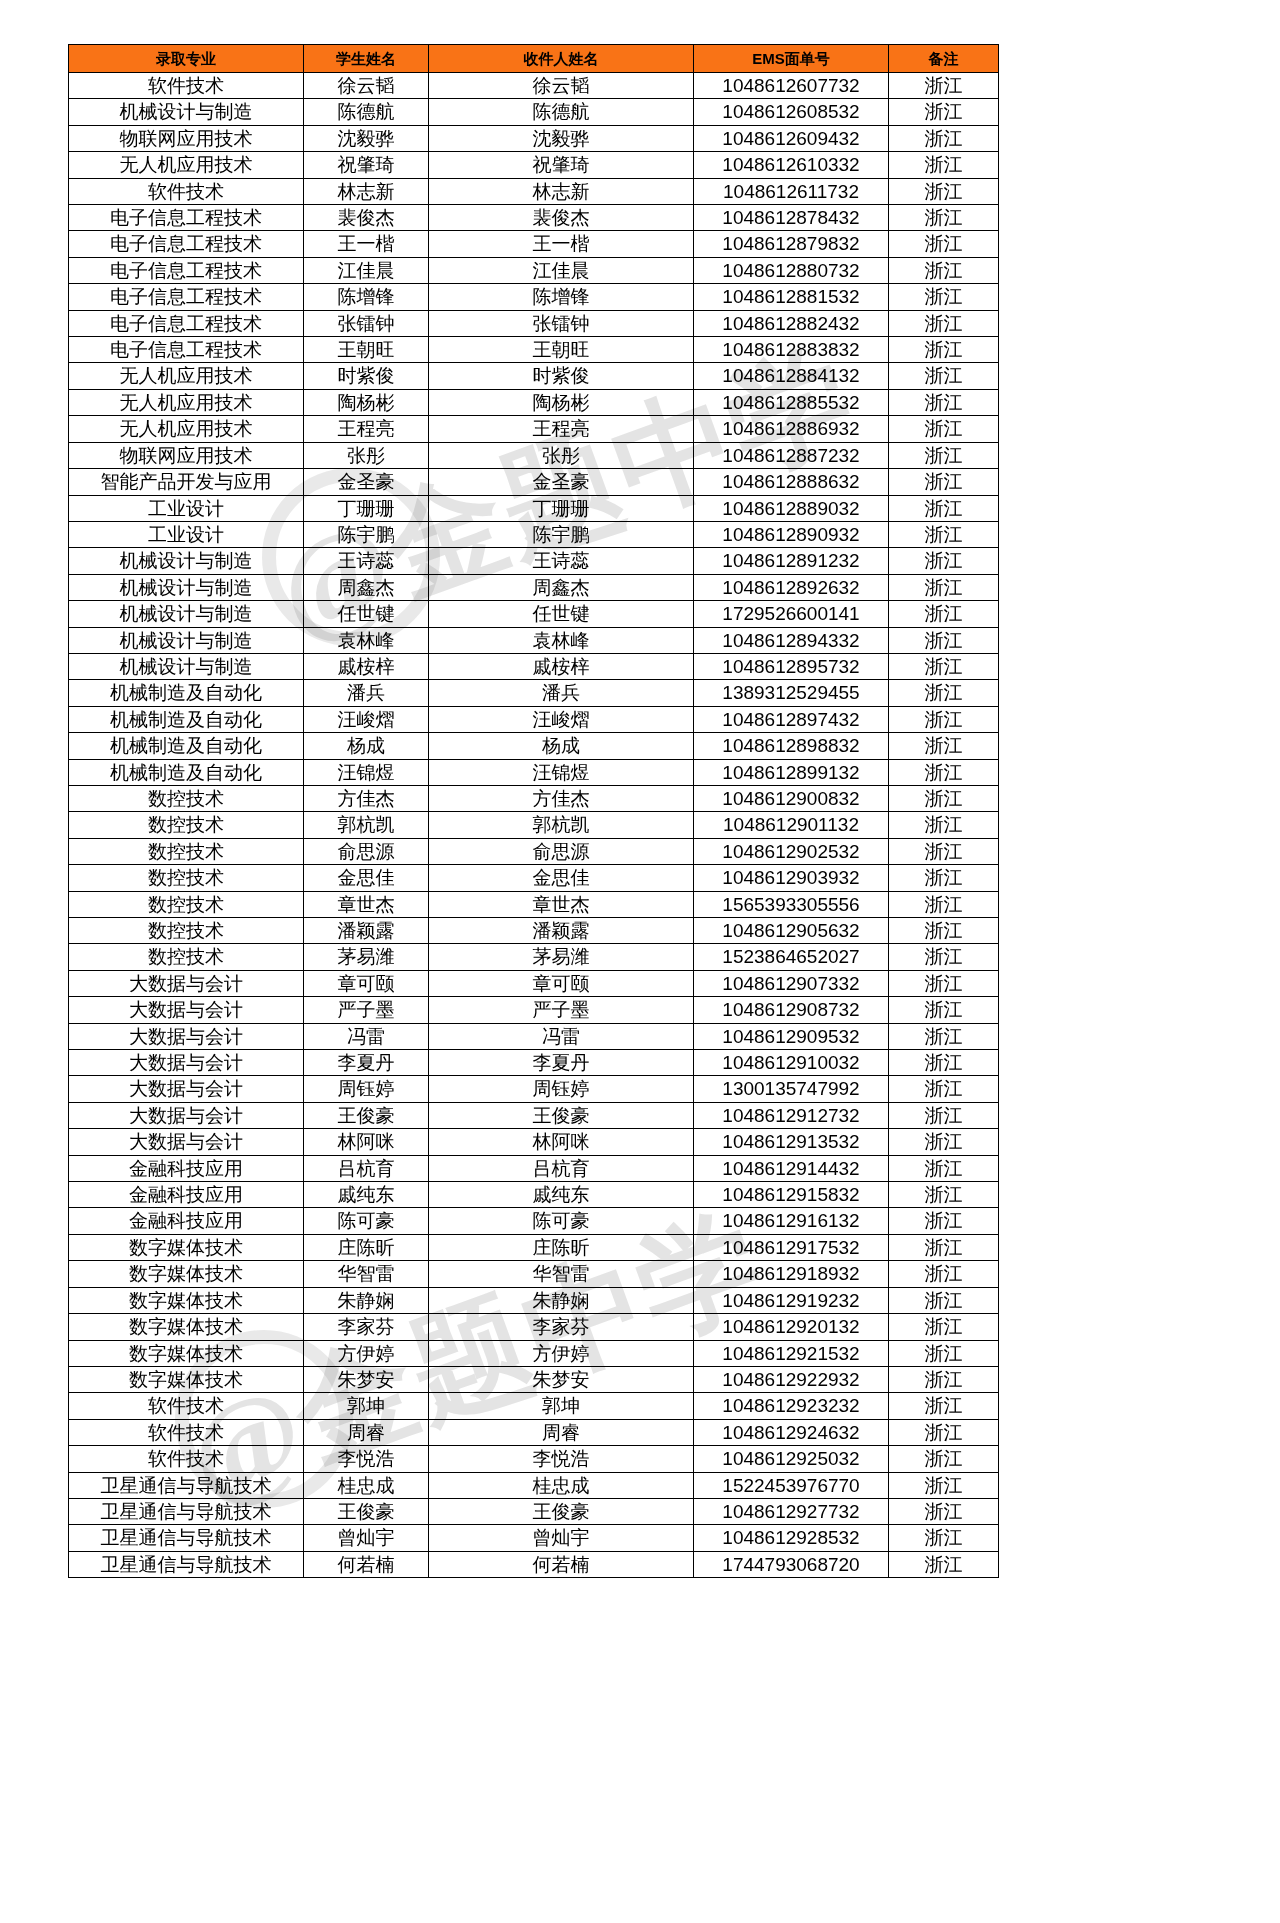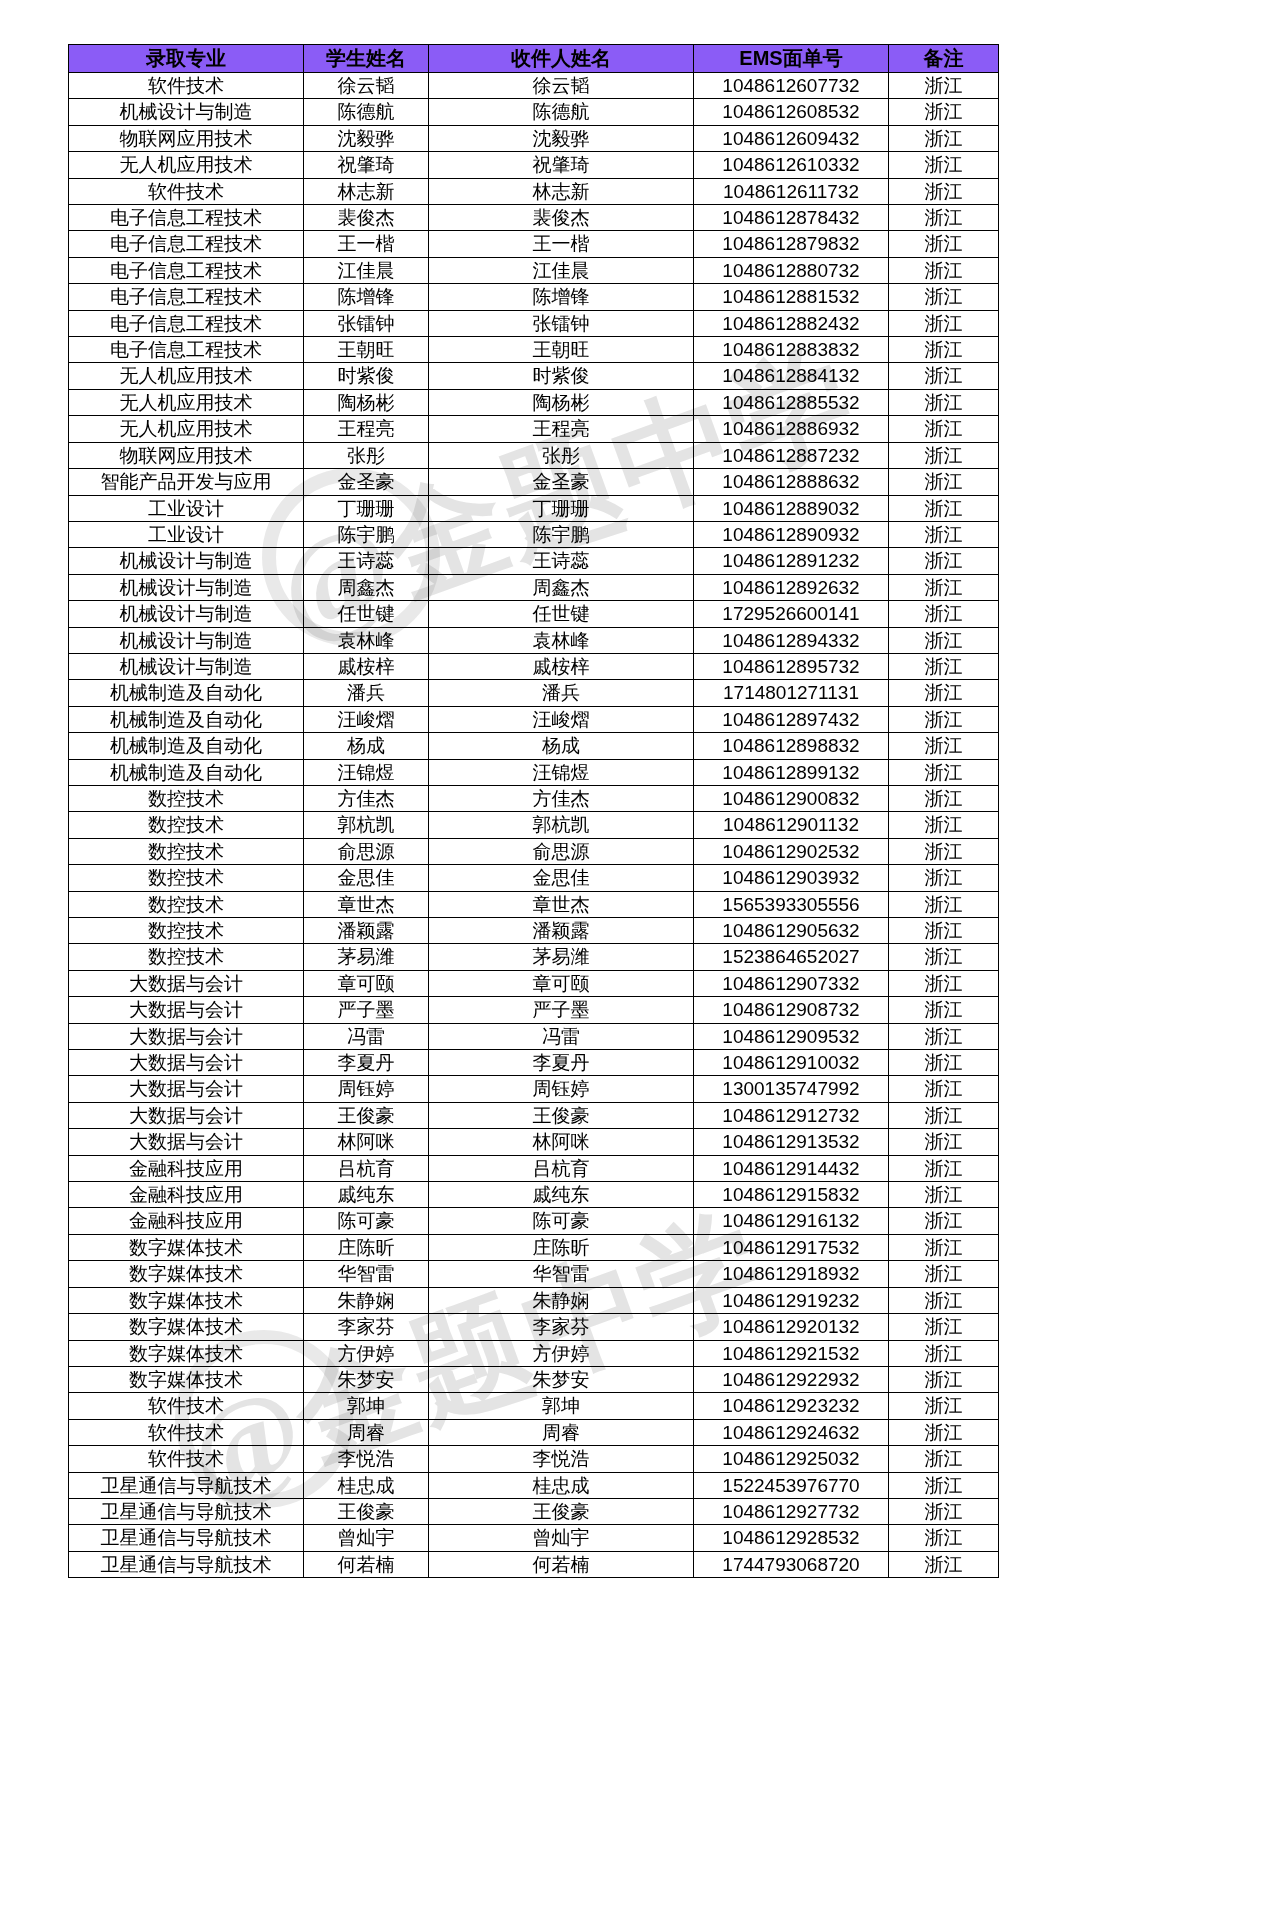--- a/index.html
+++ b/index.html
@@ -82,23 +82,23 @@
     height: 25.4px;
     line-height: 25.4px;
     font-size: 19px;
     font-family: "Liberation Sans", "DejaVu Sans", sans-serif;
     color: #000000;
     white-space: nowrap;
     overflow: hidden;
     background: transparent;
   }
   table.roster thead th {
-    background: #8b5cf6;
+    background: #f97316;
     font-weight: bold;
-    font-size: 20px;
+    font-size: 15px;
     height: 27px;
     line-height: 27px;
     border: 1.6px solid #000000;
   }
   .col-major  { width: 235px; }
   .col-sname  { width: 125px; }
   .col-rname  { width: 265px; }
   .col-ems    { width: 195px; }
   .col-note   { width: 110px; }
 
@@ -300,21 +300,21 @@
             <td>机械设计与制造</td>
             <td>戚桉梓</td>
             <td>戚桉梓</td>
             <td class="ems">1048612895732</td>
             <td>浙江</td>
           </tr>
           <tr>
             <td>机械制造及自动化</td>
             <td>潘兵</td>
             <td>潘兵</td>
-            <td class="ems">1714801271131</td>
+            <td class="ems">1389312529455</td>
             <td>浙江</td>
           </tr>
           <tr>
             <td>机械制造及自动化</td>
             <td>汪峻熠</td>
             <td>汪峻熠</td>
             <td class="ems">1048612897432</td>
             <td>浙江</td>
           </tr>
           <tr>

